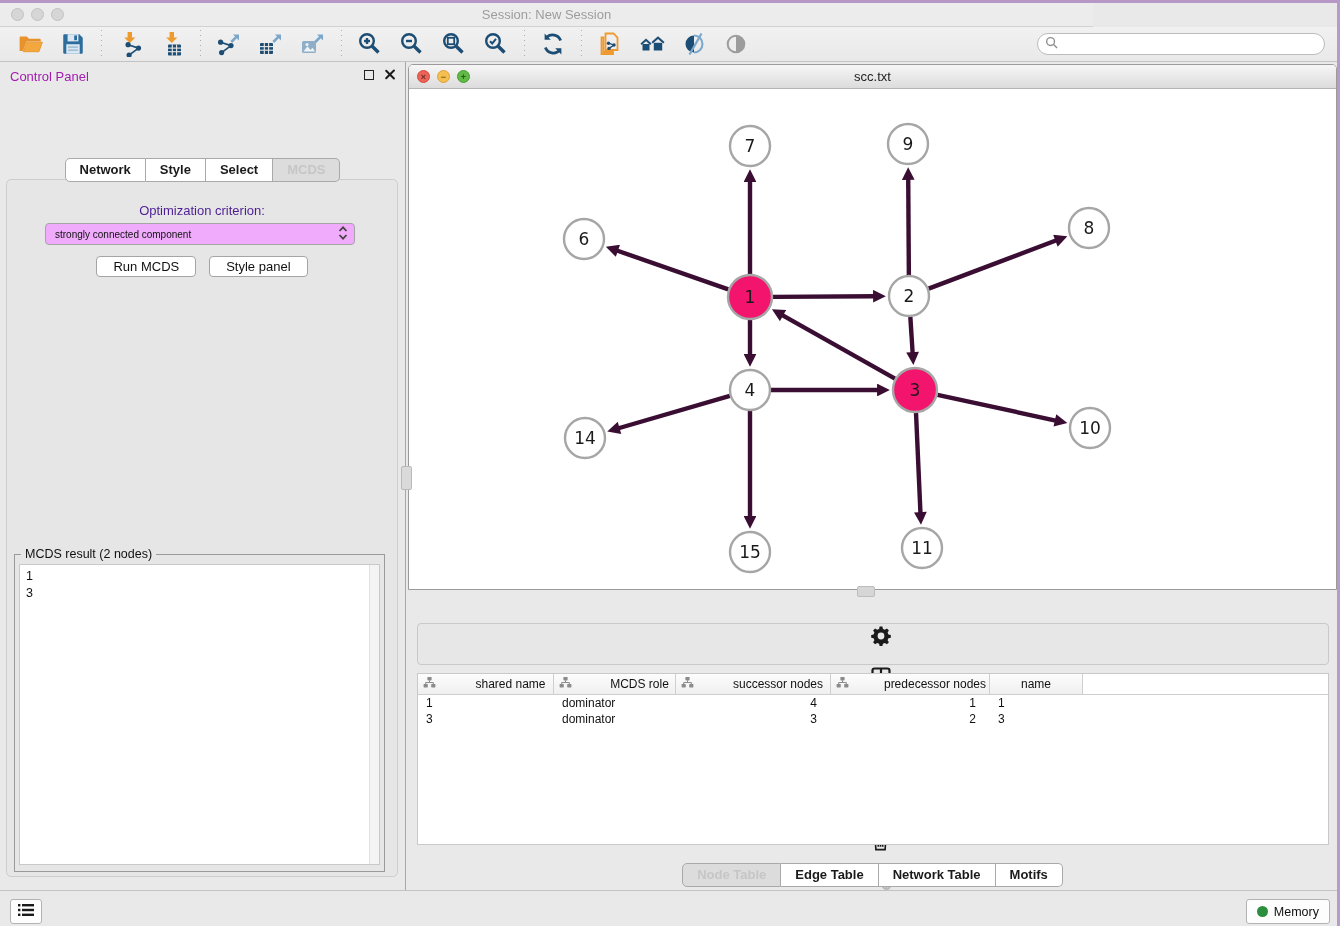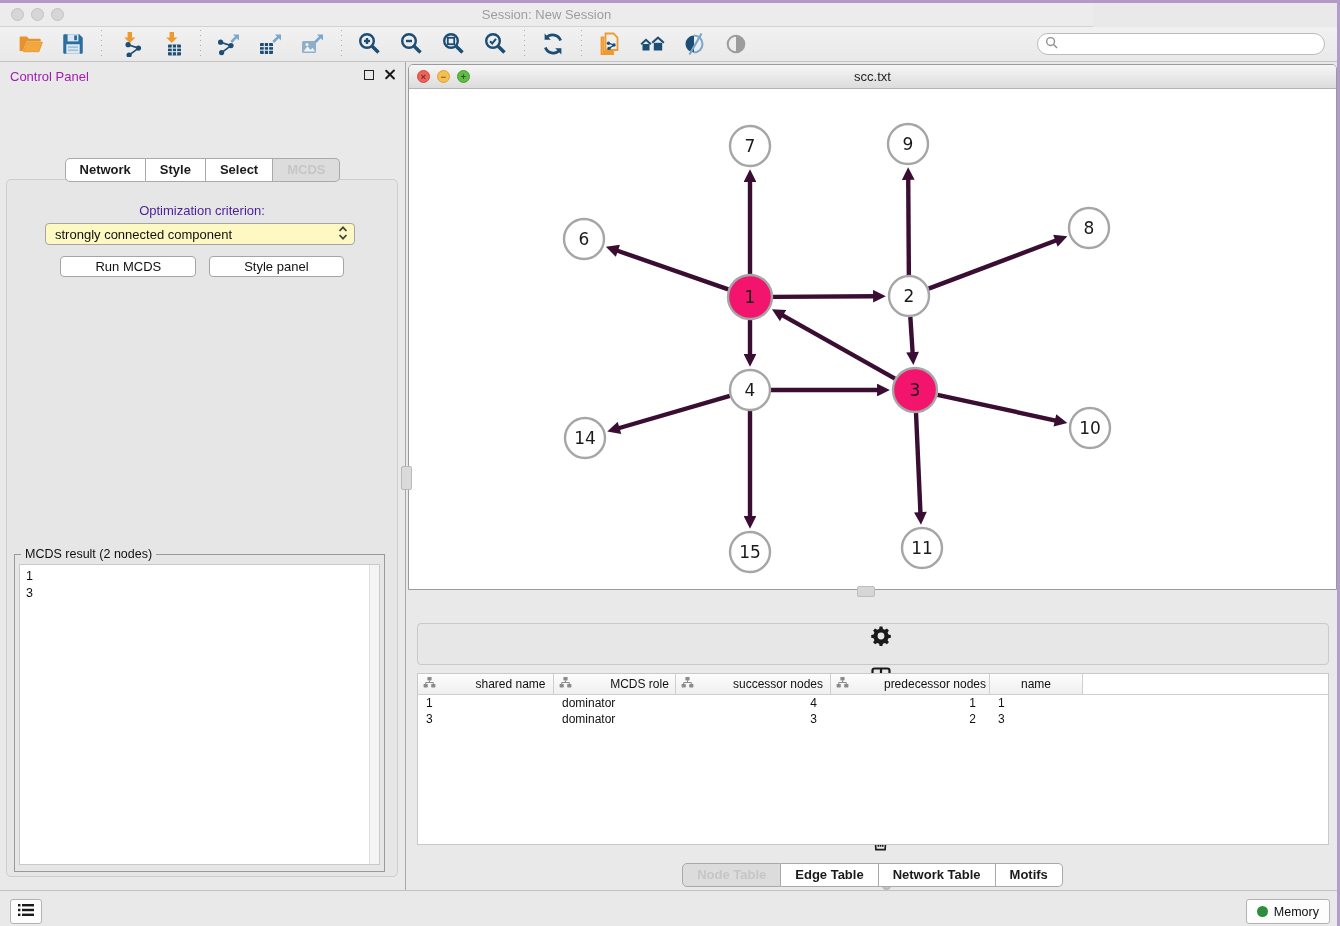--- a/index.html
+++ b/index.html
@@ -41,26 +41,26 @@
 
   .cp-body{position:absolute;left:6px;right:7px;top:117px;bottom:13px;background:#e6e6e6;border:1px solid #cdcdcd;border-radius:5px;}
   .cp-tabs{position:absolute;left:0;top:96px;width:100%;display:flex;justify-content:center;z-index:3;}
   .tabbtn{height:22px;line-height:22px;padding:0 14px;background:#fff;border:1px solid #a9a9a9;border-left:none;
     font-size:13px;font-weight:bold;color:#1a1a1a;cursor:default;}
   .tabbtn:first-child{border-left:1px solid #a9a9a9;border-radius:5px 0 0 5px;}
   .tabbtn:last-child{border-radius:0 5px 5px 0;}
   .tabbtn.active{background:#dcdcdc;color:#c6c6c6;}
 
   .opt-label{position:absolute;left:0;width:100%;top:23px;text-align:center;font-size:13px;color:#4c1d95;}
-  .cp-select{position:absolute;left:38px;top:43px;width:310px;height:22px;background:#fef9c3;border:1px solid #a5a5a5;border-radius:4px;
-    font-size:13px;color:#111;display:flex;align-items:center;padding-left:9px;box-sizing:border-box;}
+  .cp-select{position:absolute;left:38px;top:43px;width:310px;height:22px;background:#f0abfc;border:1px solid #a5a5a5;border-radius:4px;
+    font-size:10px;color:#111;display:flex;align-items:center;padding-left:9px;box-sizing:border-box;}
   .cp-select .stepper{margin-left:auto;margin-right:5px;}
   .cp-buttons{position:absolute;left:0;top:76px;width:100%;display:flex;justify-content:center;gap:13px;}
   .pushbtn{height:21px;background:#fff;border:1px solid #a5a5a5;border-radius:4px;font-size:13px;color:#111;
-    padding:0 34px;line-height:19px;cursor:default;}
+    padding:0 16px;line-height:19px;cursor:default;}
 
   .result-group{position:absolute;left:7px;right:12px;top:374px;bottom:4px;border:1px solid #9a9a9a;}
   .result-legend{position:absolute;left:6px;top:-8px;background:#e6e6e6;padding:0 4px;font-size:12.5px;color:#111;}
   .result-area{position:absolute;left:4px;right:4px;top:9px;bottom:6px;background:#fff;border:1px solid #c9c9c9;overflow:hidden;}
   .result-text{margin:0;padding:3px 6px;font-family:"Liberation Sans",sans-serif;font-size:12.5px;color:#111;line-height:17px;white-space:pre;}
   .result-scroll{position:absolute;right:0;top:0;bottom:0;width:9px;background:#f4f4f4;border-left:1px solid #e0e0e0;}
 
   
   .vsplit-handle{position:absolute;left:401px;top:466px;width:9px;height:22px;background:#dadada;border:1px solid #b9b9b9;border-radius:2px;z-index:5;}
   .hsplit-handle{position:absolute;left:857px;top:586px;width:16px;height:9px;background:#d6d6d6;border:1px solid #bdbdbd;border-radius:2px;z-index:5;}

